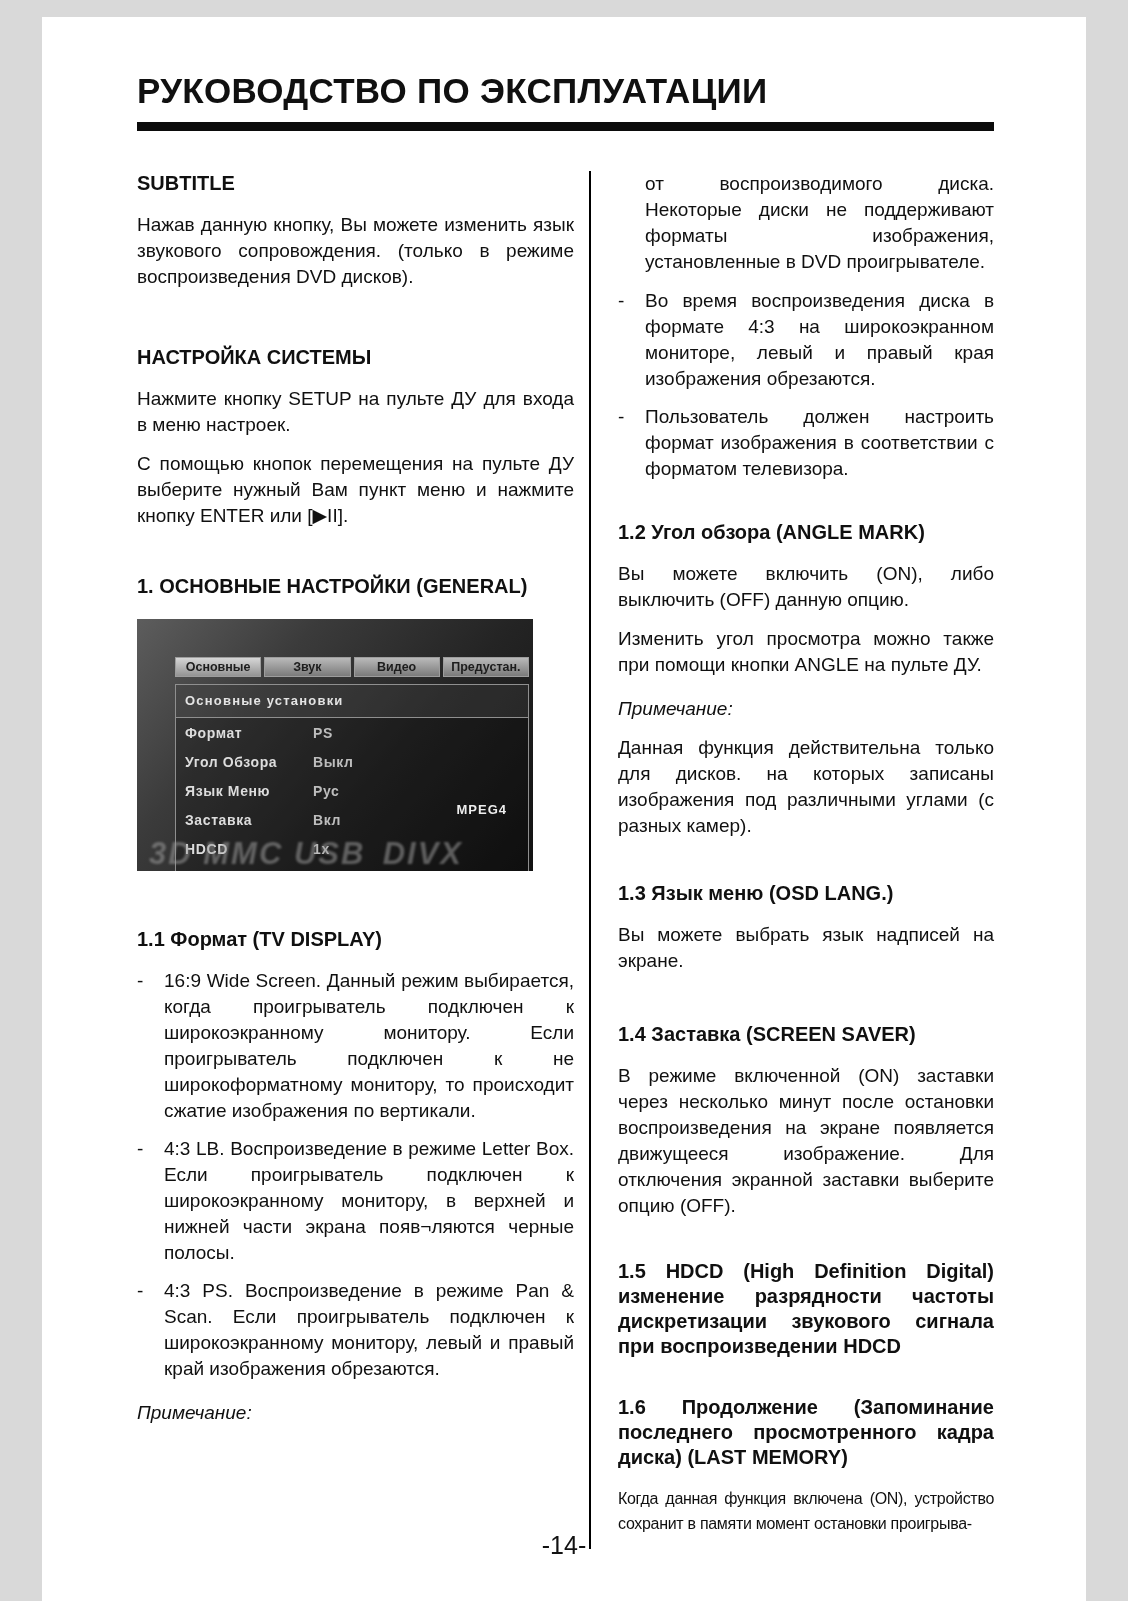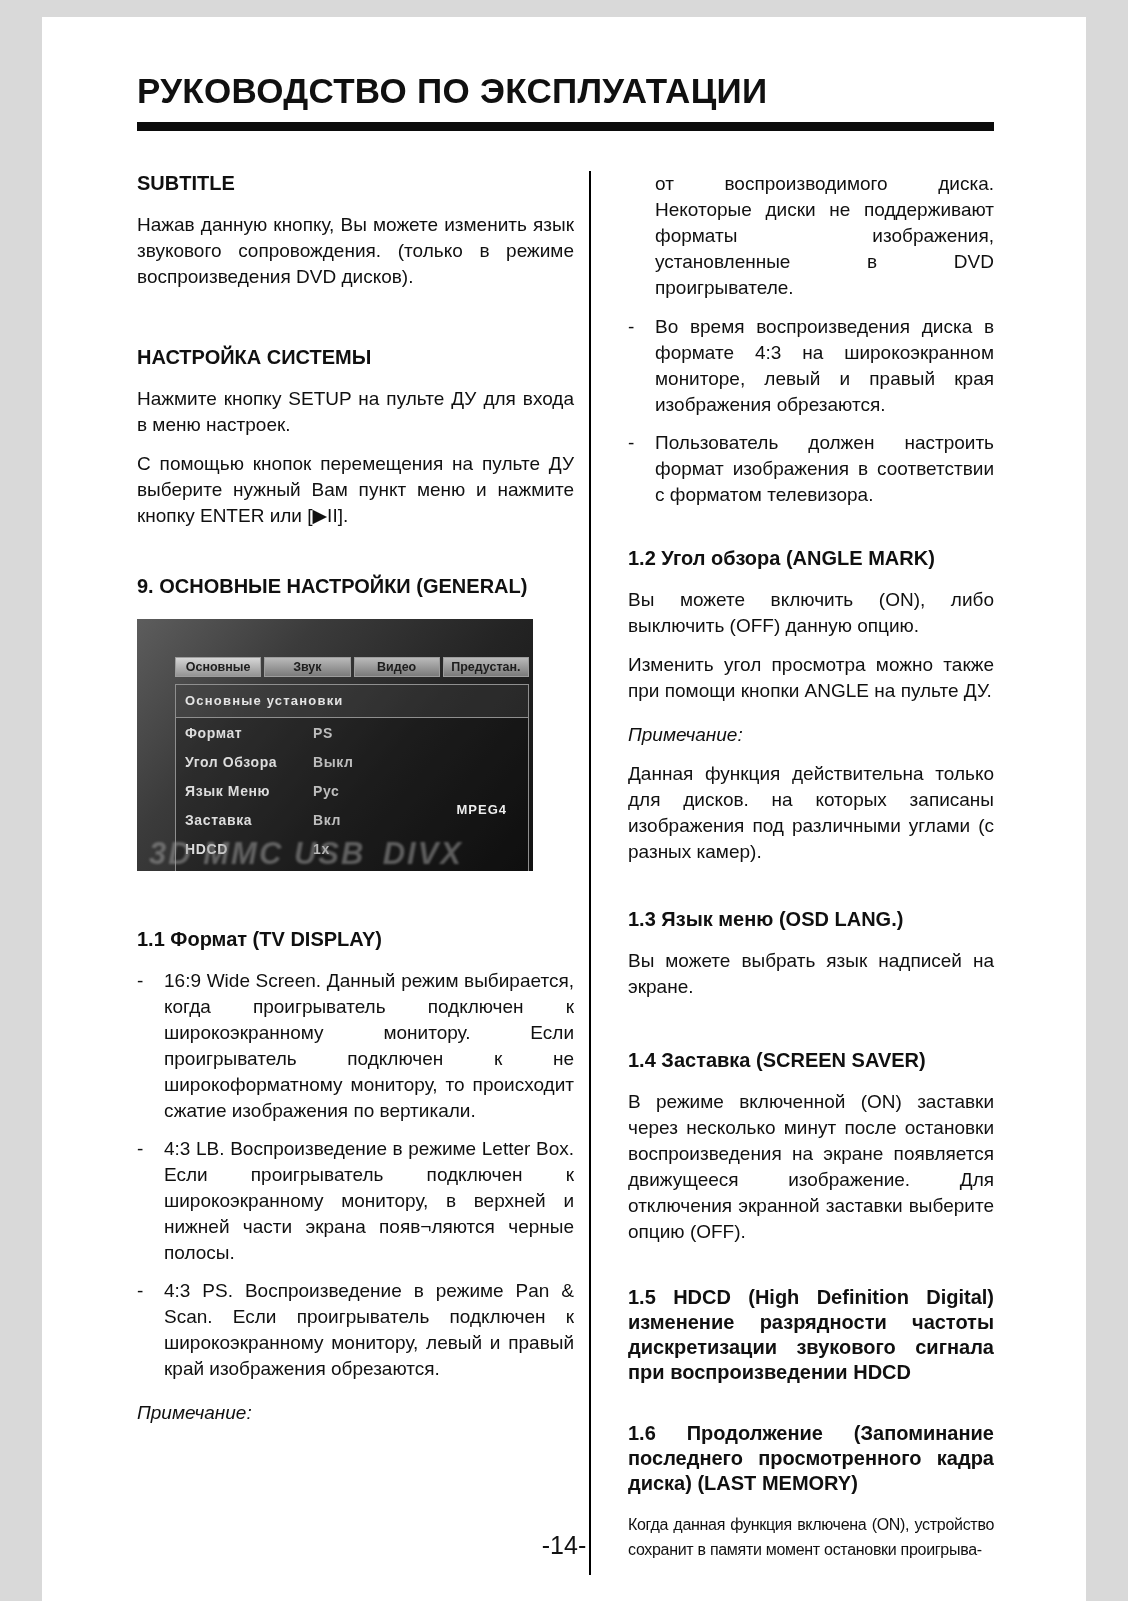--- a/index.html
+++ b/index.html
@@ -5,21 +5,21 @@
   html,body{margin:0;padding:0;}
   body{background:#d9d9d9;font-family:"Liberation Sans","DejaVu Sans",sans-serif;color:#101010;}
   .page{width:1044px;height:1601px;background:#ffffff;position:relative;
         padding:54px 92px 0 95px;box-sizing:border-box;overflow:hidden;margin:17px auto;}
   .doc-title{font-size:35px;font-weight:700;letter-spacing:.3px;}
   .title-rule{height:9px;background:#0b0b0b;margin-top:11px;}
   .columns{display:flex;margin-top:40px;}
   .col{font-size:19px;line-height:26px;text-align:justify;}
   .col-left{width:452px;padding-right:15px;box-sizing:border-box;}
   .divider{width:2px;background:#000;flex:none;}
-  .col-right{flex:1;padding-left:37px;}
+  .col-right{flex:1;padding-left:27px;}
   h2{font-size:20px;line-height:25px;font-weight:700;margin:0 0 16px;text-align:justify;}
   p{margin:0 0 13px;}
   .li{display:flex;margin:0 0 12px;}
   .li::before{content:"-";width:27px;flex:none;}
   .li .li-text{flex:1;}
   .indent{padding-left:27px;}
   .note-label{font-style:italic;margin:18px 0 13px;text-align:left;}
   .tight{font-size:16px;letter-spacing:-0.3px;line-height:25px;}
   .mt-55{margin-top:55px;}.mt-48{margin-top:48px;}.mt-45{margin-top:45px;}
   .mt-42{margin-top:42px;}.mt-40{margin-top:40px;}.mt-38{margin-top:38px;}.mt-36{margin-top:36px;}
@@ -58,21 +58,21 @@
 
     <div class="col col-left">
 
       <h2>SUBTITLE</h2>
       <p>Нажав данную кнопку, Вы можете изменить язык звукового сопровождения. (только в режиме воспроизведения DVD дисков).</p>
 
       <h2 class="mt-55">НАСТРОЙКА СИСТЕМЫ</h2>
       <p>Нажмите кнопку SETUP на пульте ДУ для входа в меню настроек.</p>
       <p>С помощью кнопок перемещения на пульте ДУ выберите нужный Вам пункт меню и нажмите кнопку ENTER или [▶II].</p>
 
-      <h2 class="mt-45">9. ОСНОВНЫЕ НАСТРОЙКИ (GENERAL)</h2>
+      <h2 class="mt-45">1. ОСНОВНЫЕ НАСТРОЙКИ (GENERAL)</h2>
 
       <div class="osd">
         <div class="osd-tabs">
           <div class="osd-tab active">Основные</div>
           <div class="osd-tab">Звук</div>
           <div class="osd-tab">Видео</div>
           <div class="osd-tab">Предустан.</div>
         </div>
         <div class="osd-panel">
           <div class="osd-panel-title">Основные установки</div>

